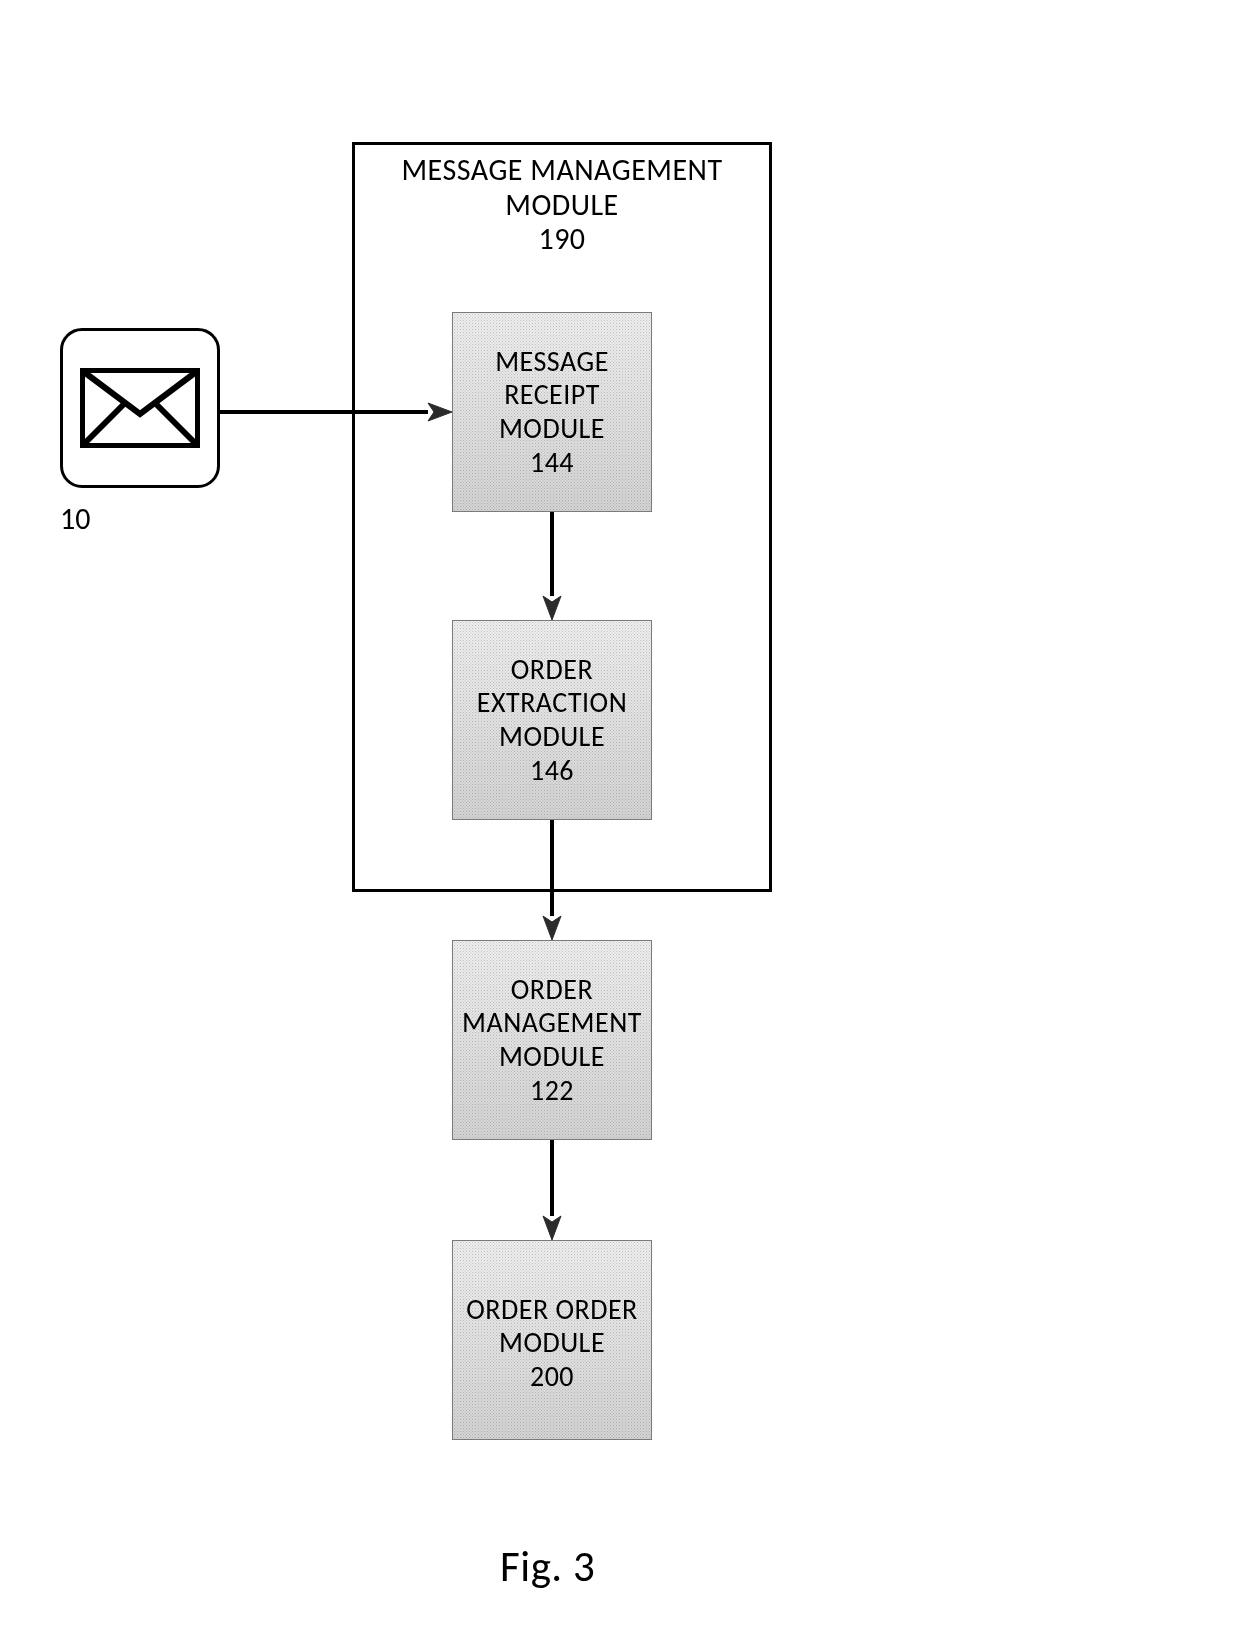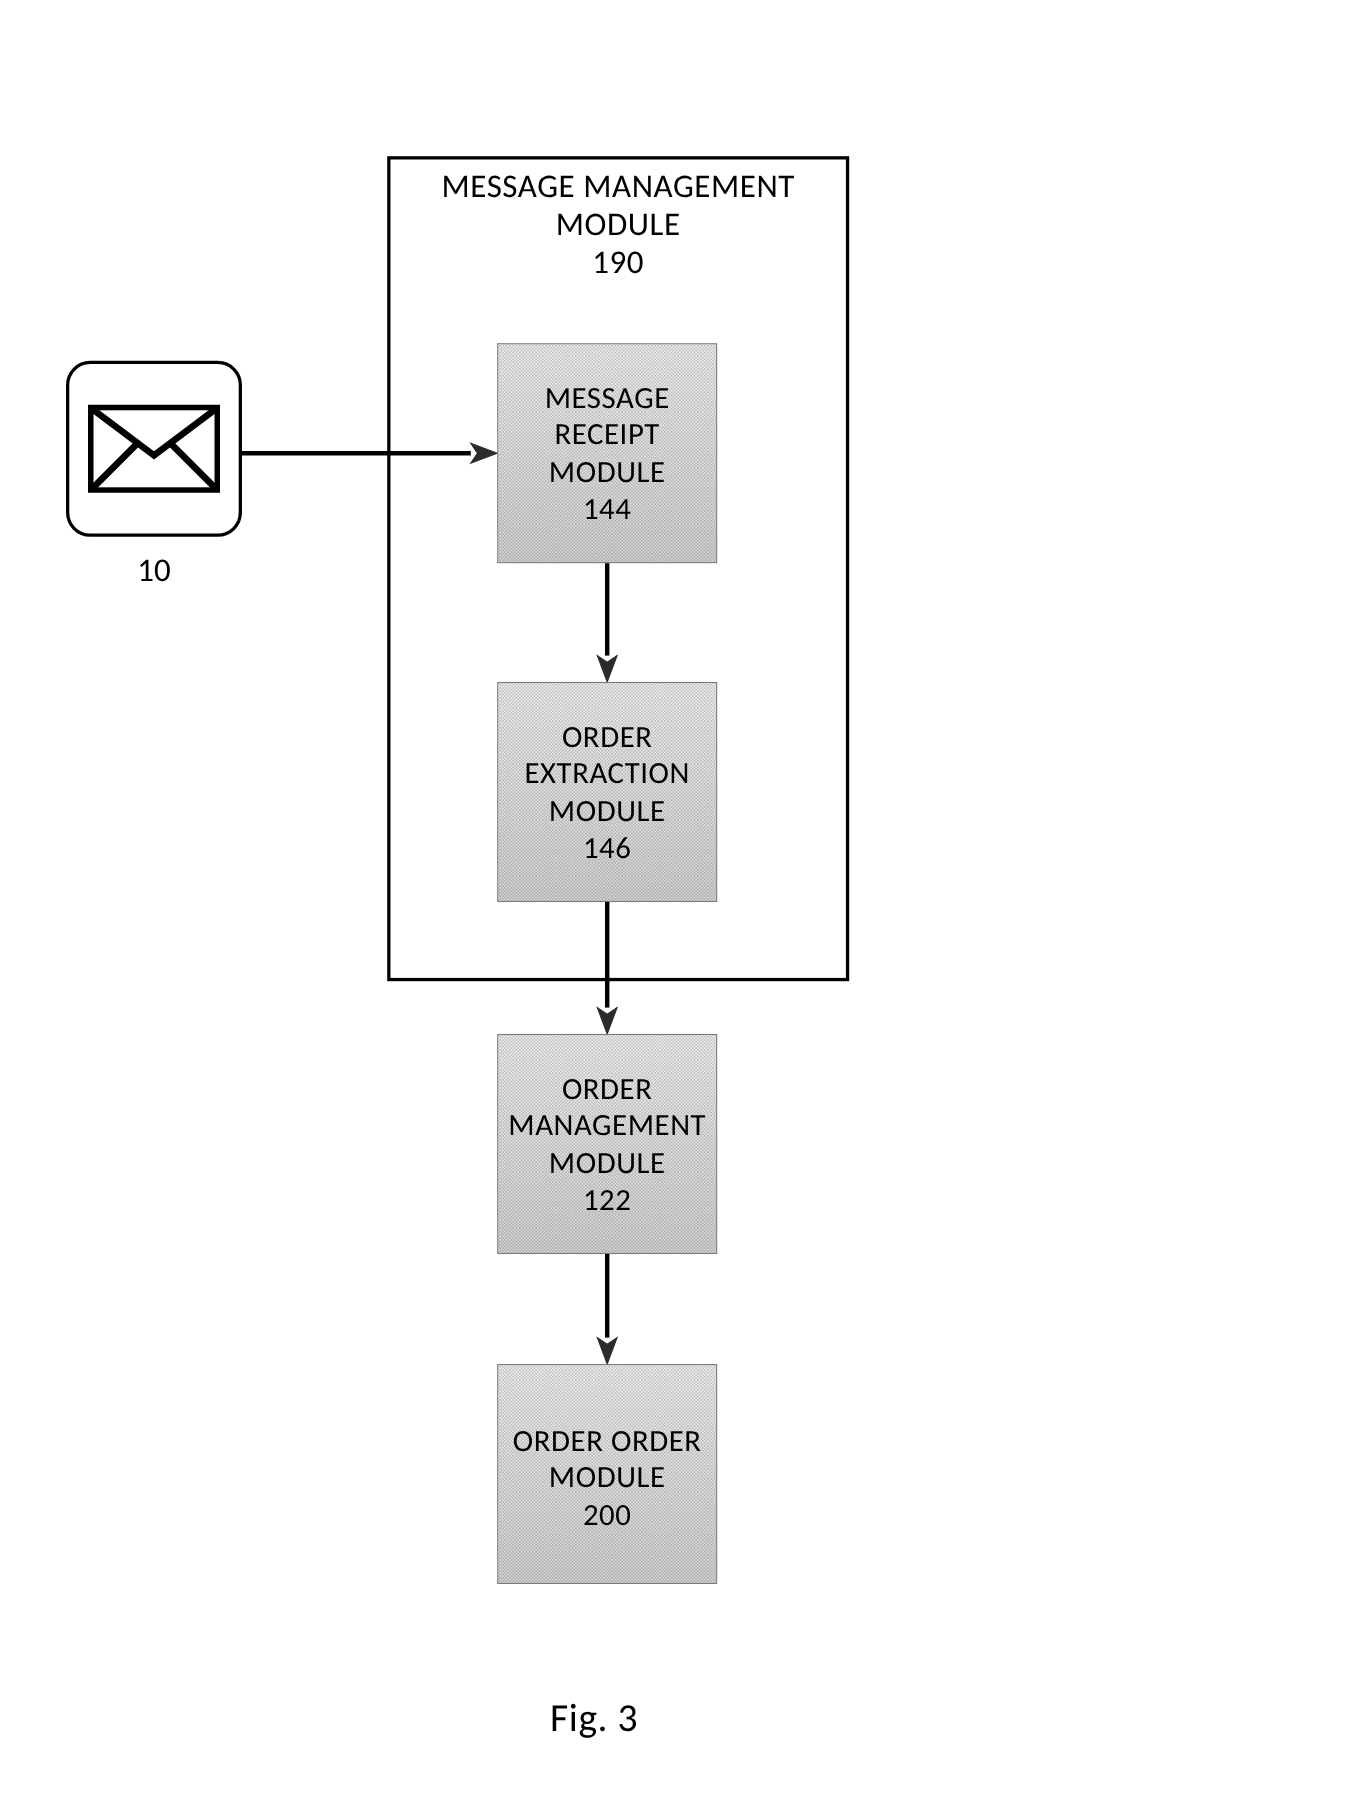--- a/index.html
+++ b/index.html
@@ -62,25 +62,25 @@
     align-items: center;
     justify-content: center;
   }
   .envelope-svg {
     width: 120px;
     height: 80px;
   }
   .ref-label {
     position: absolute;
     font-size: 30px;
-    text-align: center;
+    text-align: left;
   }
   .figure-caption {
     position: absolute;
-    font-size: 36px;
+    font-size: 43px;
     letter-spacing: 0.5px;
   }
   .arrow-svg {
     position: absolute;
     overflow: visible;
   }
   .arrow-line {
     stroke: #000;
     stroke-width: 4;
     fill: none;

